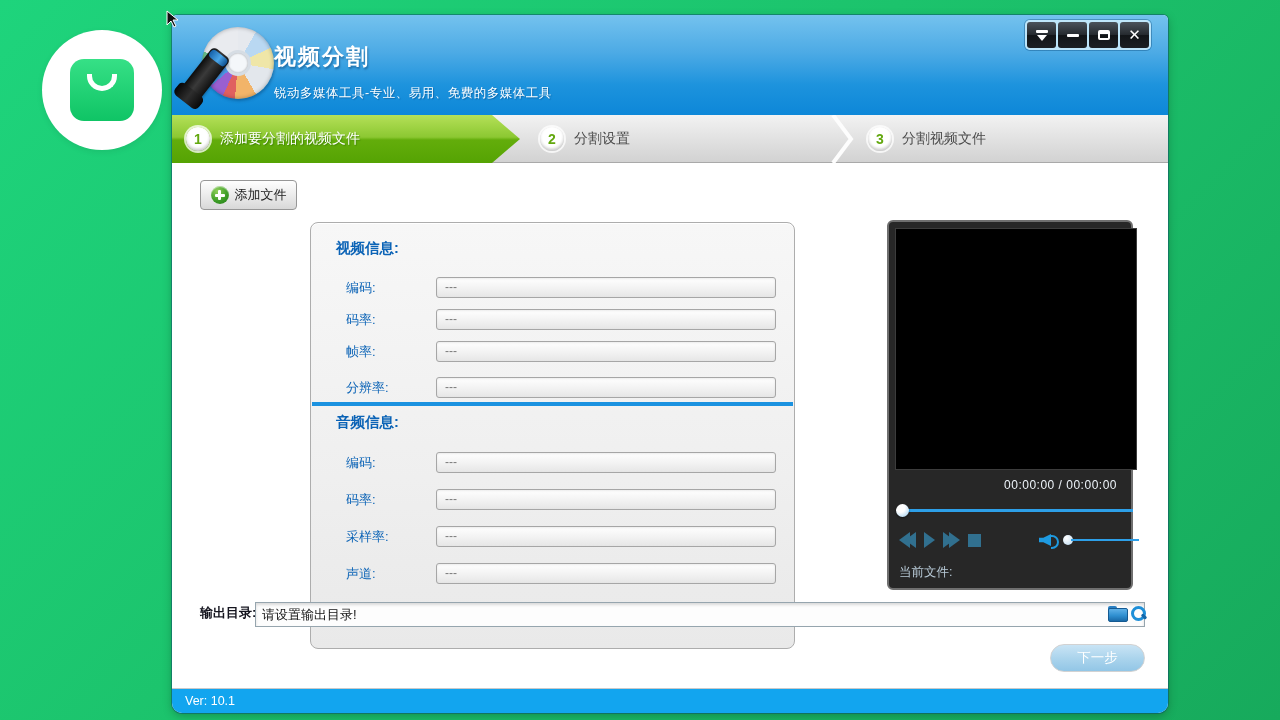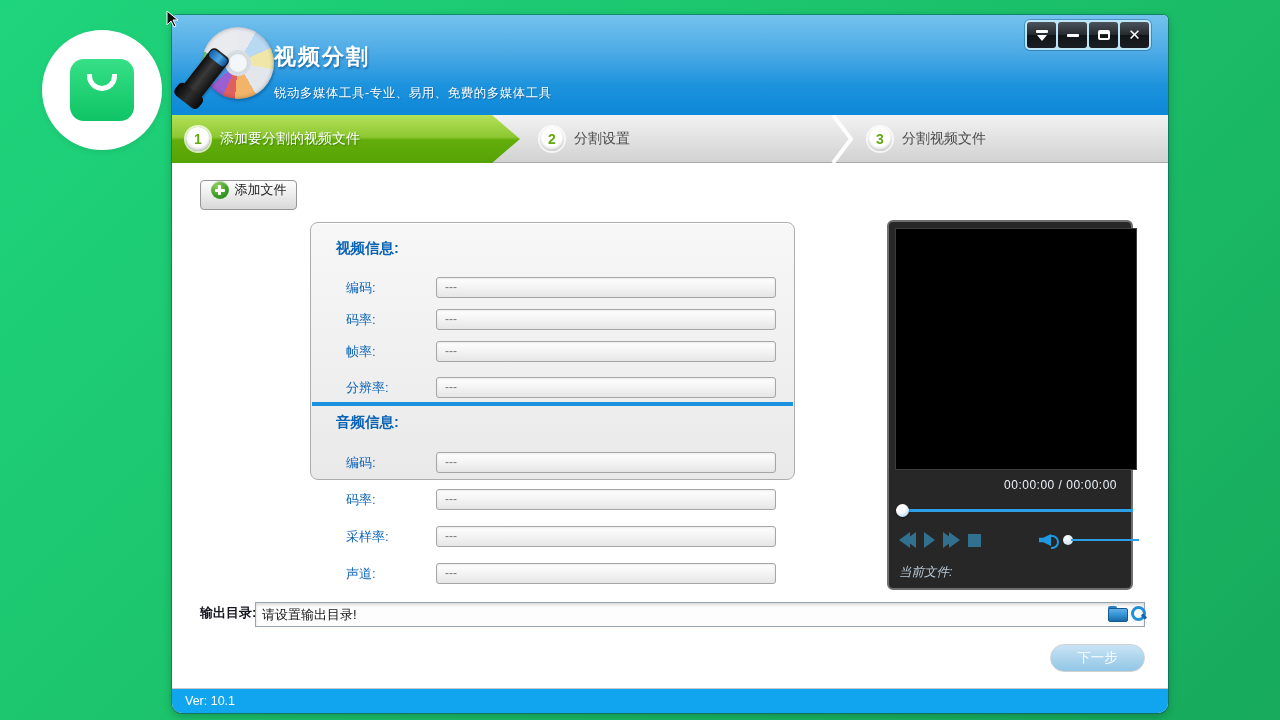--- a/index.html
+++ b/index.html
@@ -88,35 +88,35 @@
   .step2 { left:368px; } .step3 { left:696px; }
   .step-label { margin-left:10px; font-size:14px; color:#4a4a4a; }
   .sep-chevron { position:absolute; left:658px; top:0; }
 
   
   .content { position:absolute; top:148px; left:0; width:100%; height:525px; background:#fff; }
 
   .add-btn { position:absolute; left:28px; top:17px; width:97px; height:30px;
     border:1px solid #979797; border-radius:4px; cursor:pointer;
     background:linear-gradient(180deg,#fefefe 0%,#ececec 50%,#d8d8d8 100%);
-    display:flex; justify-content:center; gap:6px;
+    display:flex; align-items:center; justify-content:center; gap:6px;
     font-size:13px; color:#222; font-family:inherit; }
   .plus-icon { width:18px; height:18px; border-radius:50%; position:relative; flex:0 0 auto;
     background:radial-gradient(circle at 35% 28%,#8fd05a 0%,#3f9e28 55%,#1f7a14 100%);
     box-shadow:inset 0 1px 1px rgba(255,255,255,.6); }
   .plus-icon::before { content:""; position:absolute; left:4px; top:7.5px; width:10px; height:3px; background:#fff; border-radius:1px; }
   .plus-icon::after { content:""; position:absolute; left:7.5px; top:4px; width:3px; height:10px; background:#fff; border-radius:1px; }
 
   .text-field { border:1px solid #96a5ae; background:#fdfdfd; color:#141414;
     box-shadow:inset 0 2px 3px rgba(0,0,0,.14); }
   .file-field { position:absolute; left:133px; top:18px; width:840px; height:27px;
     font-size:14.5px; line-height:25px; padding-left:7px; }
 
   
-  .info-panel { position:absolute; left:138px; top:59px; width:485px; height:258px;
+  .info-panel { position:absolute; left:138px; top:59px; width:485px; height:427px;
     border:1px solid #adadad; border-radius:8px;
     background:linear-gradient(180deg,#f7f7f7 0%,#efefef 60%,#e9e9e9 100%);
     box-shadow:inset 0 1px 0 #fff; }
   .ip-heading { position:absolute; left:25px; font-size:14.5px; font-weight:bold; color:#0b63b6; }
   .ip-row { position:absolute; left:0; width:100%; height:21px; }
   .ip-label { position:absolute; left:35px; top:0; line-height:21px; font-size:13px; font-weight:normal; color:#0b63b6; }
   .ip-field { position:absolute; left:125px; top:0; width:340px; height:21px;
     border:1px solid #a6a6a6; border-radius:3px;
     background:linear-gradient(180deg,#ffffff 0%,#f2f2f2 55%,#e6e6e6 100%);
     box-shadow:inset 0 1px 2px rgba(0,0,0,.08);
@@ -141,21 +141,21 @@
   .sq { width:13px; height:13px; background:#31708f; }
   .vol-wrap { position:absolute; left:150px; top:309px; width:100px; height:18px; }
   .vol-icon { position:absolute; left:0; top:1px; width:18px; height:16px; }
   .vol-icon::before { content:""; position:absolute; left:0; top:2px; width:12px; height:12px;
     background:#1e9ae0; clip-path:polygon(0 32%,36% 32%,100% 0,100% 100%,36% 68%,0 68%); }
   .vol-icon::after { content:""; position:absolute; left:12px; top:3px; width:6px; height:10px;
     border:2px solid #1e9ae0; border-left:none; border-radius:0 8px 8px 0; }
   .vol-handle { position:absolute; left:24px; top:4px; width:10px; height:10px; border-radius:50%;
     background:radial-gradient(circle at 35% 30%,#fff,#cfe4f4 70%,#9cc8e8); cursor:pointer; }
   .vol-line { position:absolute; left:32px; right:0; top:8px; height:2px; background:#2d9fe8; cursor:pointer; }
-  .current-file { position:absolute; left:10px; top:342px; font-size:12.5px; color:#b9cbd8;font-style:italic; }
+  .current-file { position:absolute; left:10px; top:342px; font-size:12.5px; color:#b9cbd8; }
 
   
   .out-label { position:absolute; left:28px; top:441px; font-size:13px; font-weight:bold; color:#14141e; }
   .out-field { position:absolute; left:83px; top:439px; width:890px; height:25px;
     font-size:13px; line-height:23px; padding-left:6px; }
   .folder-icon { position:absolute; left:852px; top:3px; width:18px; height:14px; cursor:pointer; }
   .folder-icon::before { content:""; position:absolute; left:0; top:0; width:9px; height:4px;
     background:#2a7fc2; border-radius:2px 2px 0 0; }
   .folder-icon::after { content:""; position:absolute; left:0; top:2px; width:18px; height:12px;
     background:linear-gradient(180deg,#5fb1e8 0%,#2f8fd0 55%,#1a6aa8 100%);

